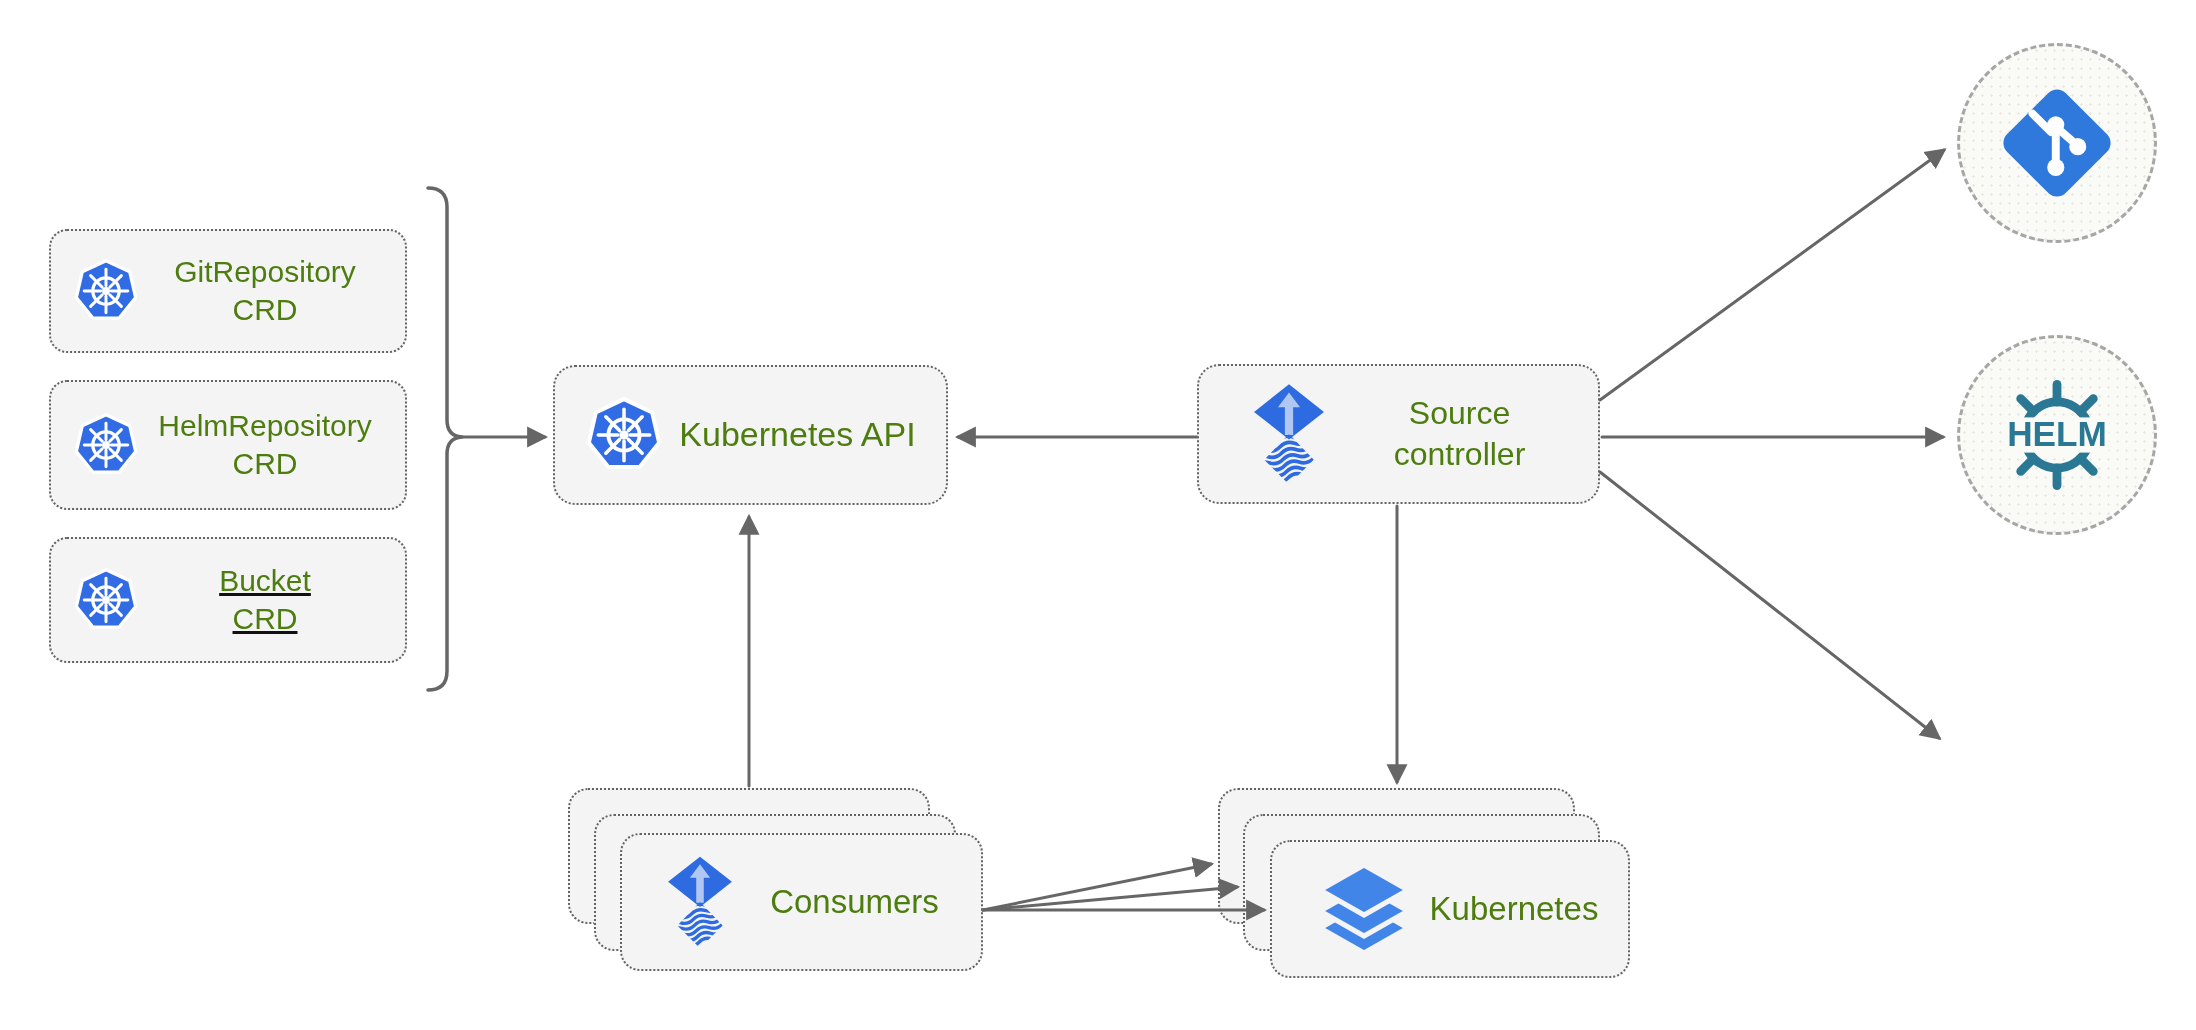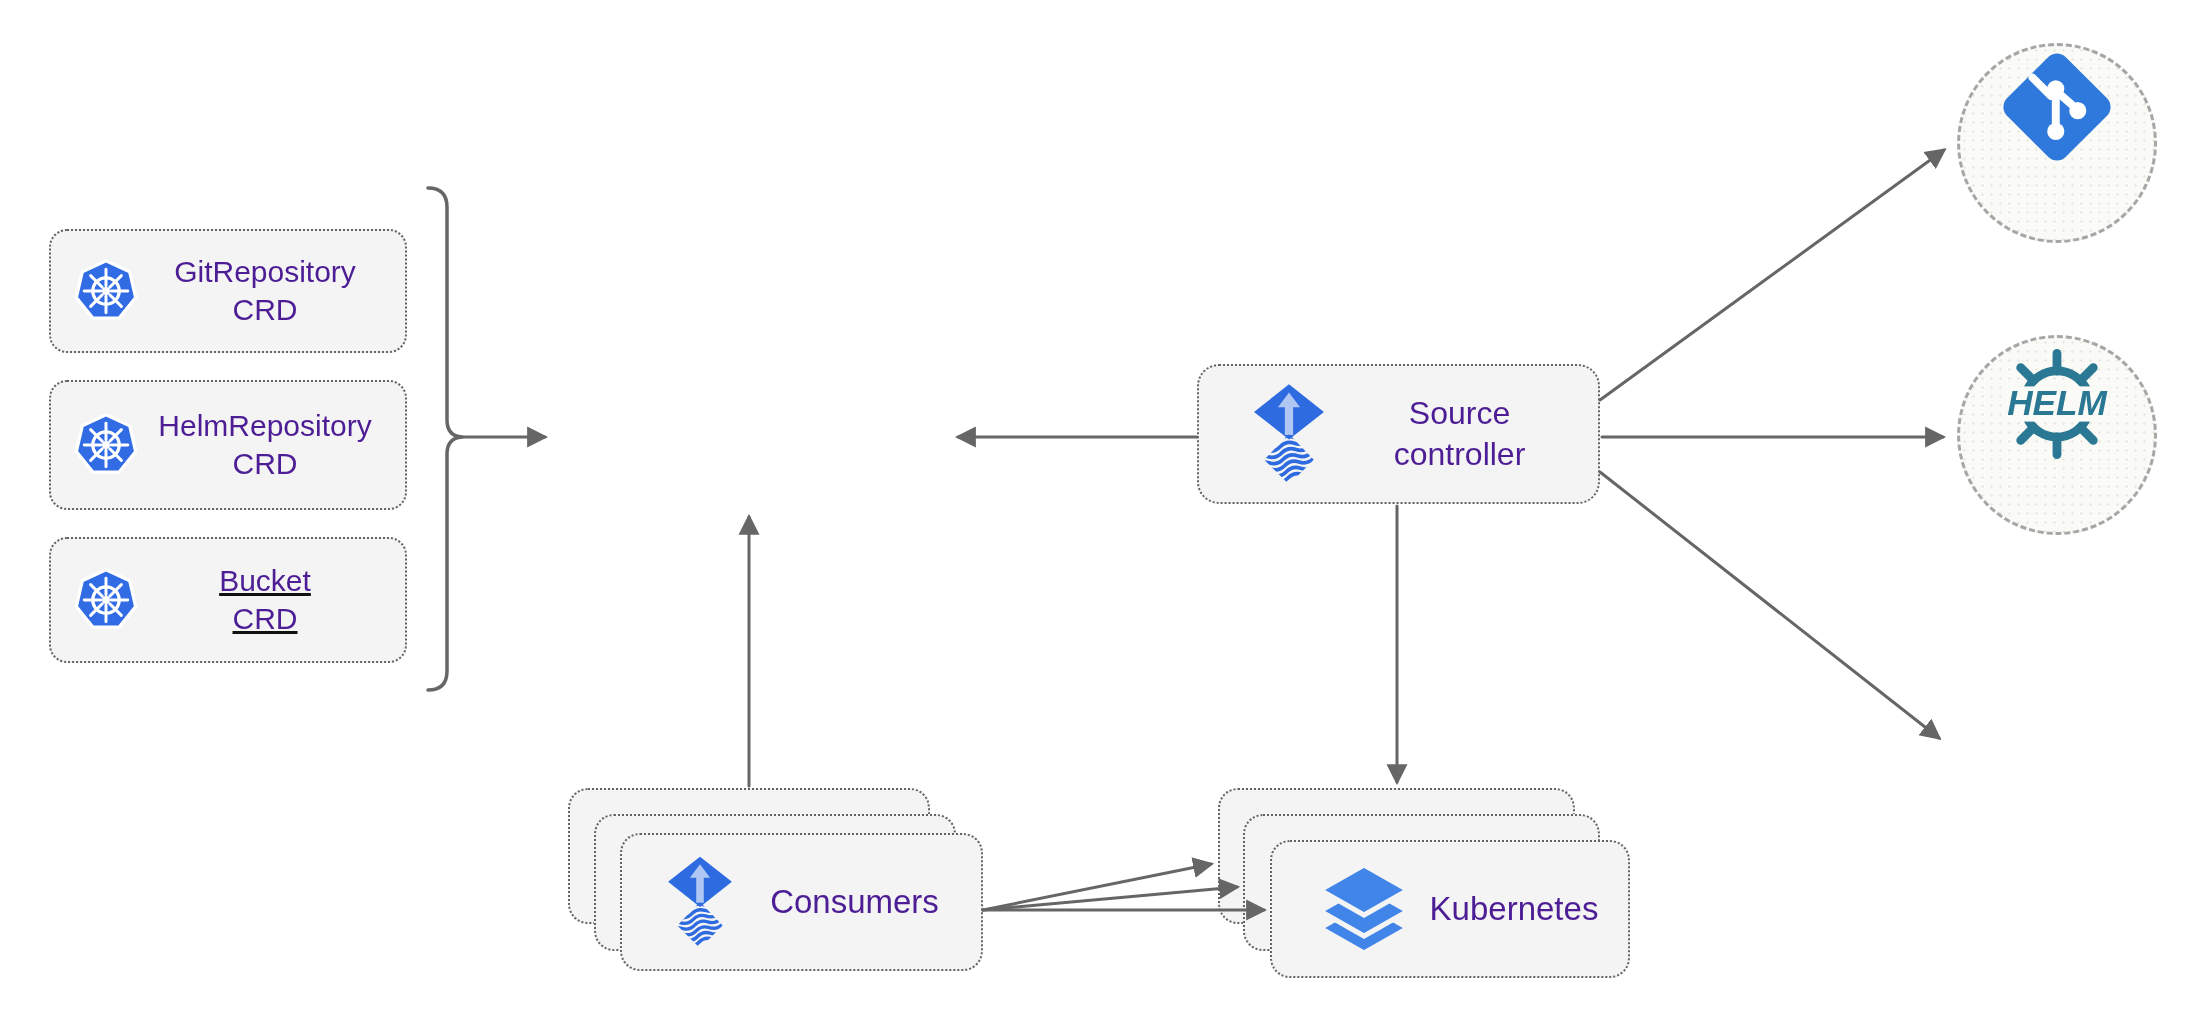--- a/index.html
+++ b/index.html
@@ -8,37 +8,37 @@
     font-family:"Liberation Sans",sans-serif;color:#111;
   }
   .connectors{position:absolute;left:0;top:0;width:2196px;height:1030px;pointer-events:none;z-index:5;}
   .node{
     position:absolute;box-sizing:border-box;background:#f4f4f4;
     border:2px dotted #636363;border-radius:20px;
     display:flex;align-items:center;z-index:2;
   }
   .node .label{
     flex:1;text-align:center;white-space:pre-line;line-height:1.28;
-    color:#4c1d95;padding-right:14px;
+    color:#4d7c0f;padding-right:14px;
   }
   .crd .label{font-size:30px;}
   .api .label{font-size:34px;}
   .src .label{font-size:32px;text-align:center;}
   .stackfront .label{font-size:33px;}
   .icon{display:flex;align-items:center;justify-content:center;flex:none;}
   .icon svg{width:100%;height:100%;display:block;}
   .stack{position:absolute;z-index:2;}
   .stack .node{position:absolute;}
   .circle{
     position:absolute;width:200px;height:200px;border-radius:50%;
     box-sizing:border-box;border:3px dashed #a6a6a6;
     background-color:#fafaf7;
     background-image:radial-gradient(#e9e9e2 1.2px, transparent 1.2px);
     background-size:9px 9px;
-    display:flex;justify-content:center;z-index:2;font-style:italic;
+    display:flex;align-items:center;justify-content:center;z-index:2;
   }
 </style>
 </head>
 <body>
 
 <div class="canvas">
 
   <svg class="connectors" viewBox="0 0 2196 1030" aria-hidden="true">
     <defs>
       <marker id="ah" viewBox="0 0 10 10" refX="8.5" refY="5" markerWidth="7" markerHeight="8" orient="auto-start-reverse">
@@ -117,20 +117,40 @@
             <line x1="44.3" y1="44.3" x2="26.7" y2="26.7"></line>
       <line x1="50" y1="42" x2="50" y2="17"></line>
             <line x1="55.7" y1="44.3" x2="73.3" y2="26.7"></line>
     </g>
         </svg>
       </span>
     <span class="label">Bucket
 CRD</span>
   </div>
 
+  <div class="node api" style="left:553px;top:365px;width:395px;height:140px;border-radius:22px;">
+    <span class="icon" style="width:78px;height:78px;margin-left:30px;">
+        <svg viewBox="0 0 100 100">
+    <polygon points="50,4 86,21 95,60 70,91 30,91 5,60 14,21" fill="#326CE5" stroke="#fff" stroke-width="5" stroke-linejoin="round"></polygon>
+    <circle cx="50" cy="50" r="20" fill="none" stroke="#fff" stroke-width="5"></circle>
+    <circle cx="50" cy="50" r="6" fill="#fff"></circle>
+    <g stroke="#fff" stroke-width="4.5" stroke-linecap="round">
+      <line x1="58" y1="50" x2="83" y2="50"></line>
+            <line x1="55.7" y1="55.7" x2="73.3" y2="73.3"></line>
+      <line x1="50" y1="58" x2="50" y2="83"></line>
+            <line x1="44.3" y1="55.7" x2="26.7" y2="73.3"></line>
+      <line x1="42" y1="50" x2="17" y2="50"></line>
+            <line x1="44.3" y1="44.3" x2="26.7" y2="26.7"></line>
+      <line x1="50" y1="42" x2="50" y2="17"></line>
+            <line x1="55.7" y1="44.3" x2="73.3" y2="26.7"></line>
+    </g>
+        </svg>
+      </span>
+    <span class="label">Kubernetes API</span>
+  </div>
 
   <div class="node src" style="left:1197px;top:364px;width:403px;height:140px;border-radius:22px;">
     <span class="icon" style="width:92px;height:106px;margin-left:44px;">
         <svg viewBox="0 0 100 112">
     <path d="M50,2 L88,32 L50,62 L12,32 Z" fill="#2F6BE0"></path>
     <path d="M50,11 L62,27 L54.5,27 L54.5,57 L45.5,57 L45.5,27 L38,27 Z" fill="#AFC7F2"></path>
     <defs>
             <clipPath id="fluxclip">
               <path d="M50,56 L77,84 L50,111 L23,84 Z"></path>
             </clipPath>

